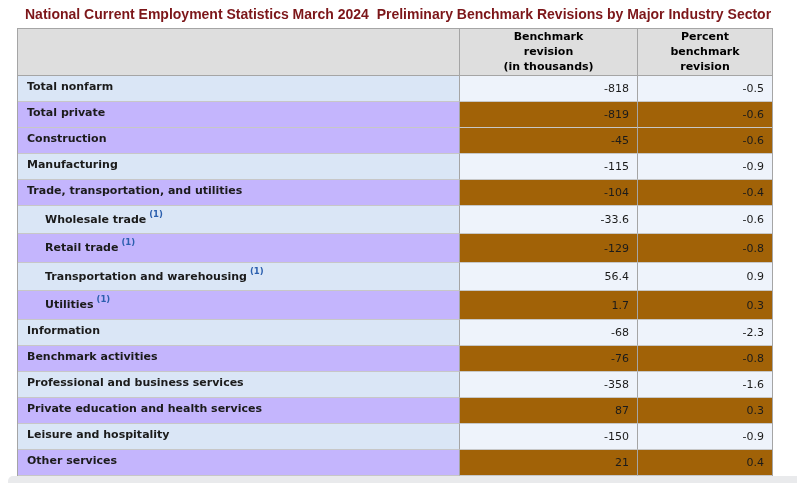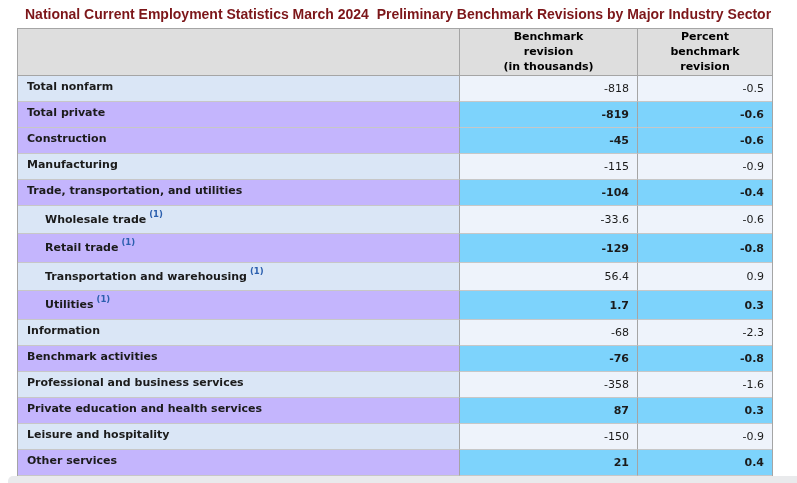--- a/index.html
+++ b/index.html
@@ -58,21 +58,21 @@
   }
   tbody tr.indent th.lbl { padding-left: 27px; }
   tbody td.val {
     text-align: right;
     padding: 4px 8px 4px 4px;
     border-bottom: 1px solid #c7c7c7;
   }
   tr.blue th.lbl { background: #dae6f6; }
   tr.blue td.val { background: #eef3fb; }
   tr.gray th.lbl { background: #c4b5fd; }
-  tr.gray td.val { background: #7dd3fc; font-weight: bold; }
+  tr.gray td.val { background: #a16207; }
   sup.ref {
     color: #2b5fae;
     font-size: 8.5px;
     font-weight: bold;
     margin-left: 3px;
     position: relative;
     top: -1px;
   }
   a.pct-link {
     color: #2b5fae;

